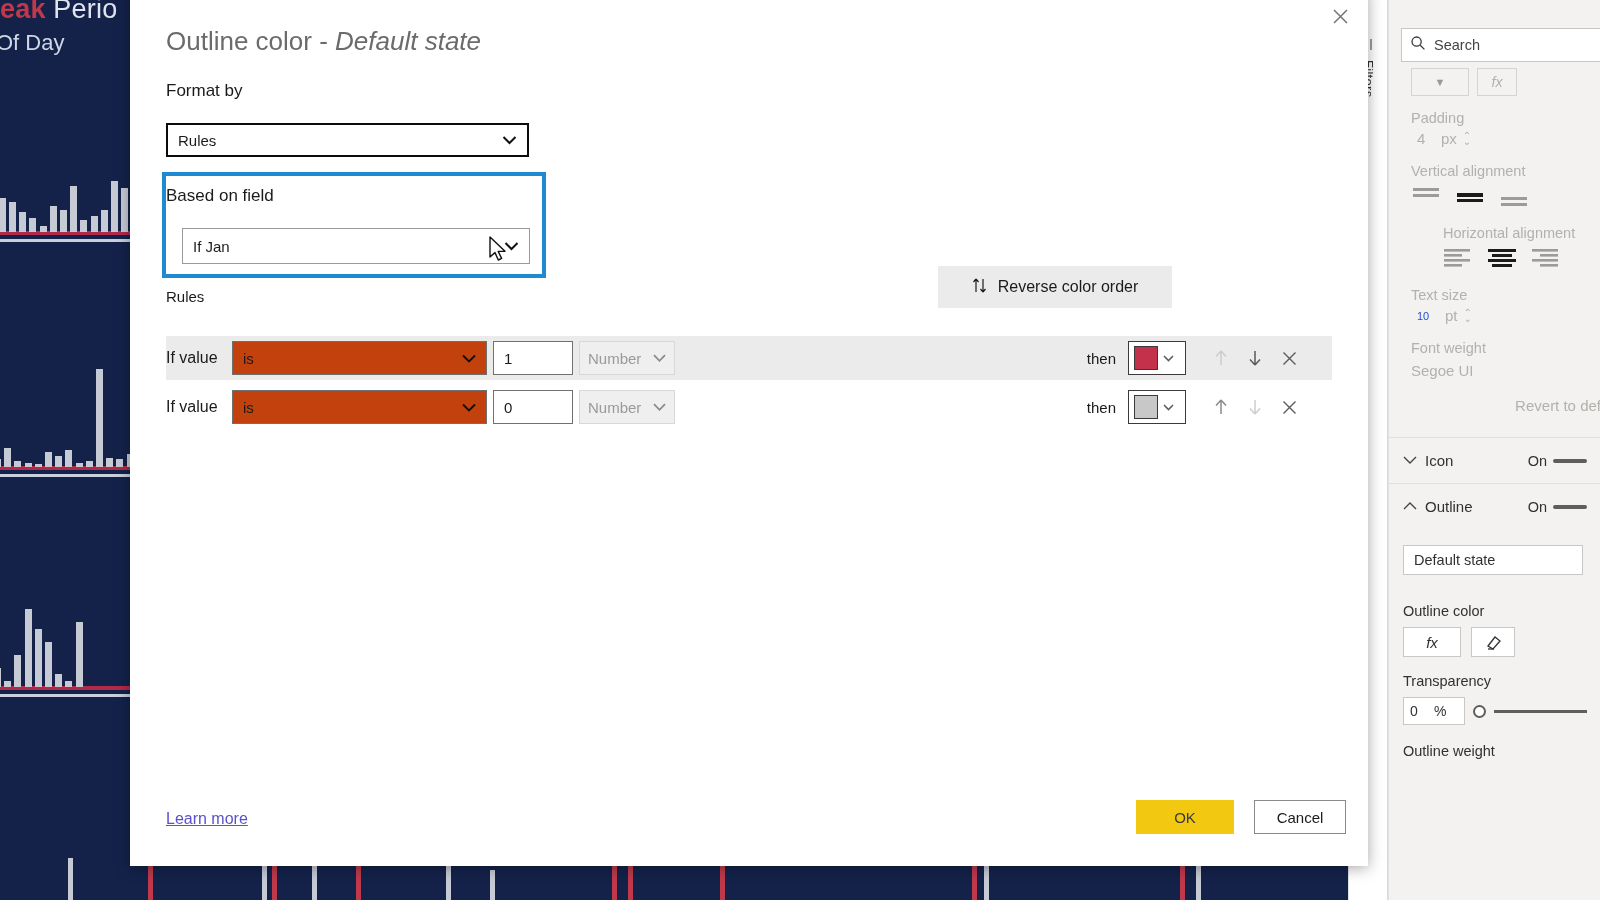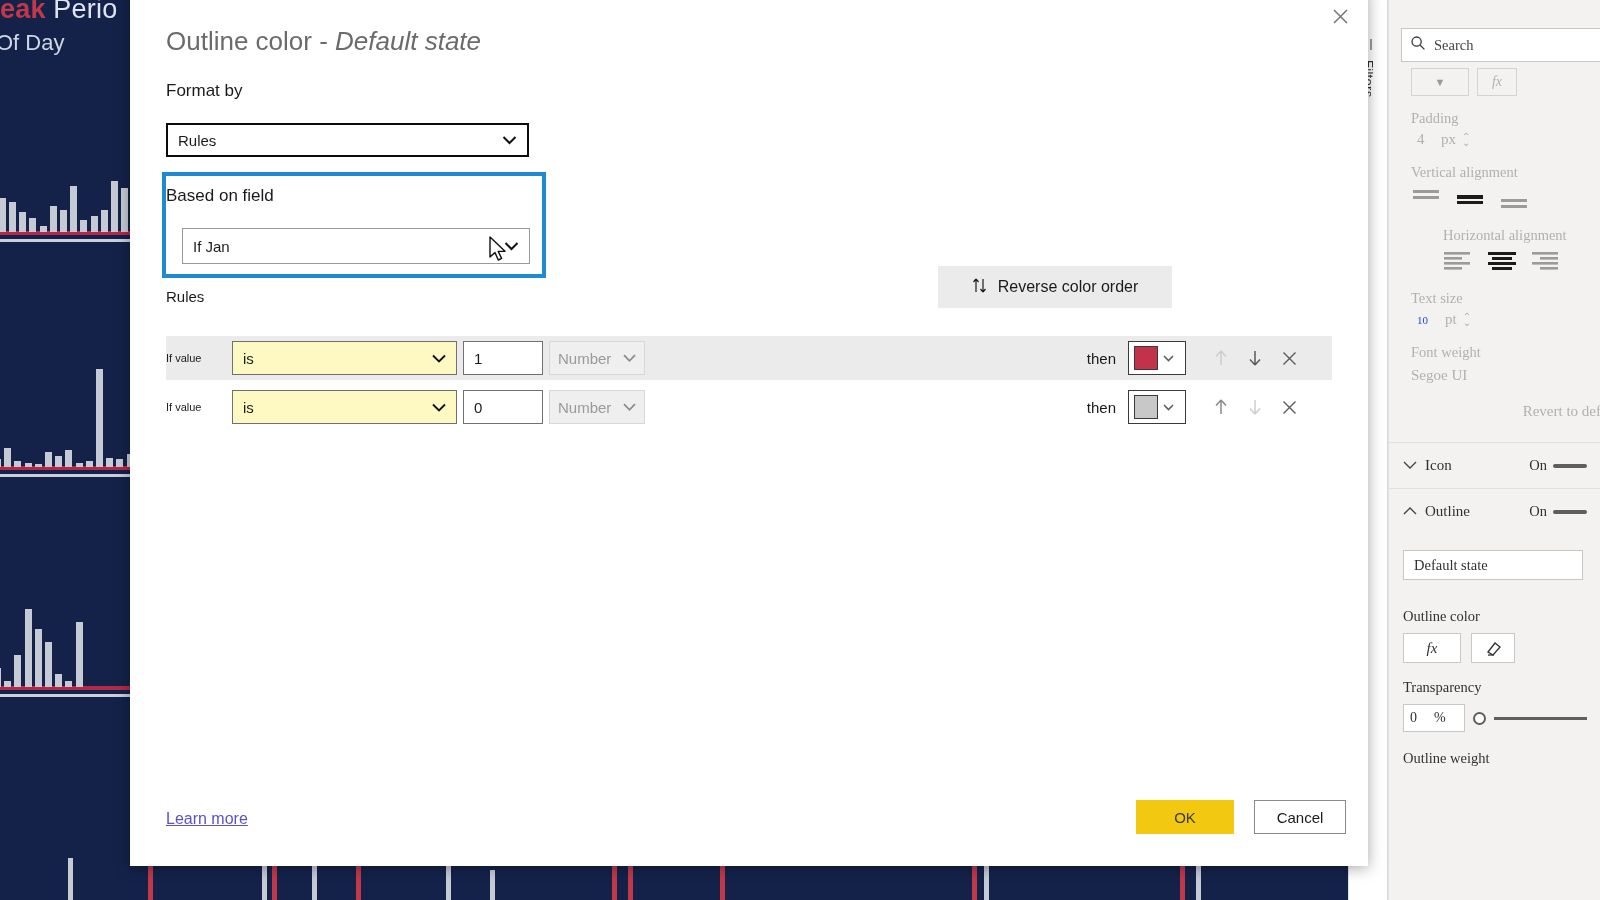--- a/index.html
+++ b/index.html
@@ -77,21 +77,20 @@
     writing-mode: vertical-rl;
     letter-spacing: .3px;
   }
 
   .format-pane {
     position: absolute;
     left: 1388px; top: 0; width: 212px; height: 900px;
     background: #f3f2f1;
     border-left: 1px solid #e3e1df;
     overflow: hidden;
-    font-family: Liberation Serif, serif;
   }
   .pane-searchwrap {
     position: absolute; left: 12px; top: 28px;
     width: 214px; height: 34px;
     background: #fff; border: 1px solid #c8c6c4;
     display: flex; align-items: center; padding: 0 8px;
   }
   .pane-searchwrap svg { flex: 0 0 auto; margin-right: 8px; }
   .pane-search-text { color: #444; font-size: 14.5px; }
 
@@ -195,23 +194,23 @@
     gap: 10px;
     font-size: 16px; color: #1b1b1b;
     cursor: pointer;
   }
 
   .rule-row {
     position: absolute; left: 36px; width: 1166px; height: 44px;
     display: flex; align-items: center;
   }
   .rule-row.shaded { background: #ebebeb; }
-  .rule-ifvalue { width: 66px; font-size: 11px; color: #1b1b1b; }
+  .rule-ifvalue { width: 66px; font-size: 16px; color: #1b1b1b; }
   .rule-op {
-    width: 225px; height: 34px; border: 1px solid #707070; background:#fef9c3;
+    width: 255px; height: 34px; border: 1px solid #707070; background:#c2410c;
     display:flex; align-items:center; padding: 0 10px;
     font-size: 15px; color:#1b1b1b;
   }
   .rule-op .caret { margin-left:auto; font-size: 13px; font-weight:700; color:#111; }
   .rule-val {
     width: 80px; height: 34px; border: 1px solid #707070; background:#fff;
     display:flex; align-items:center; padding: 0 10px;
     font-size: 15px; color:#1b1b1b; margin-left: 6px;
   }
   .rule-type {

